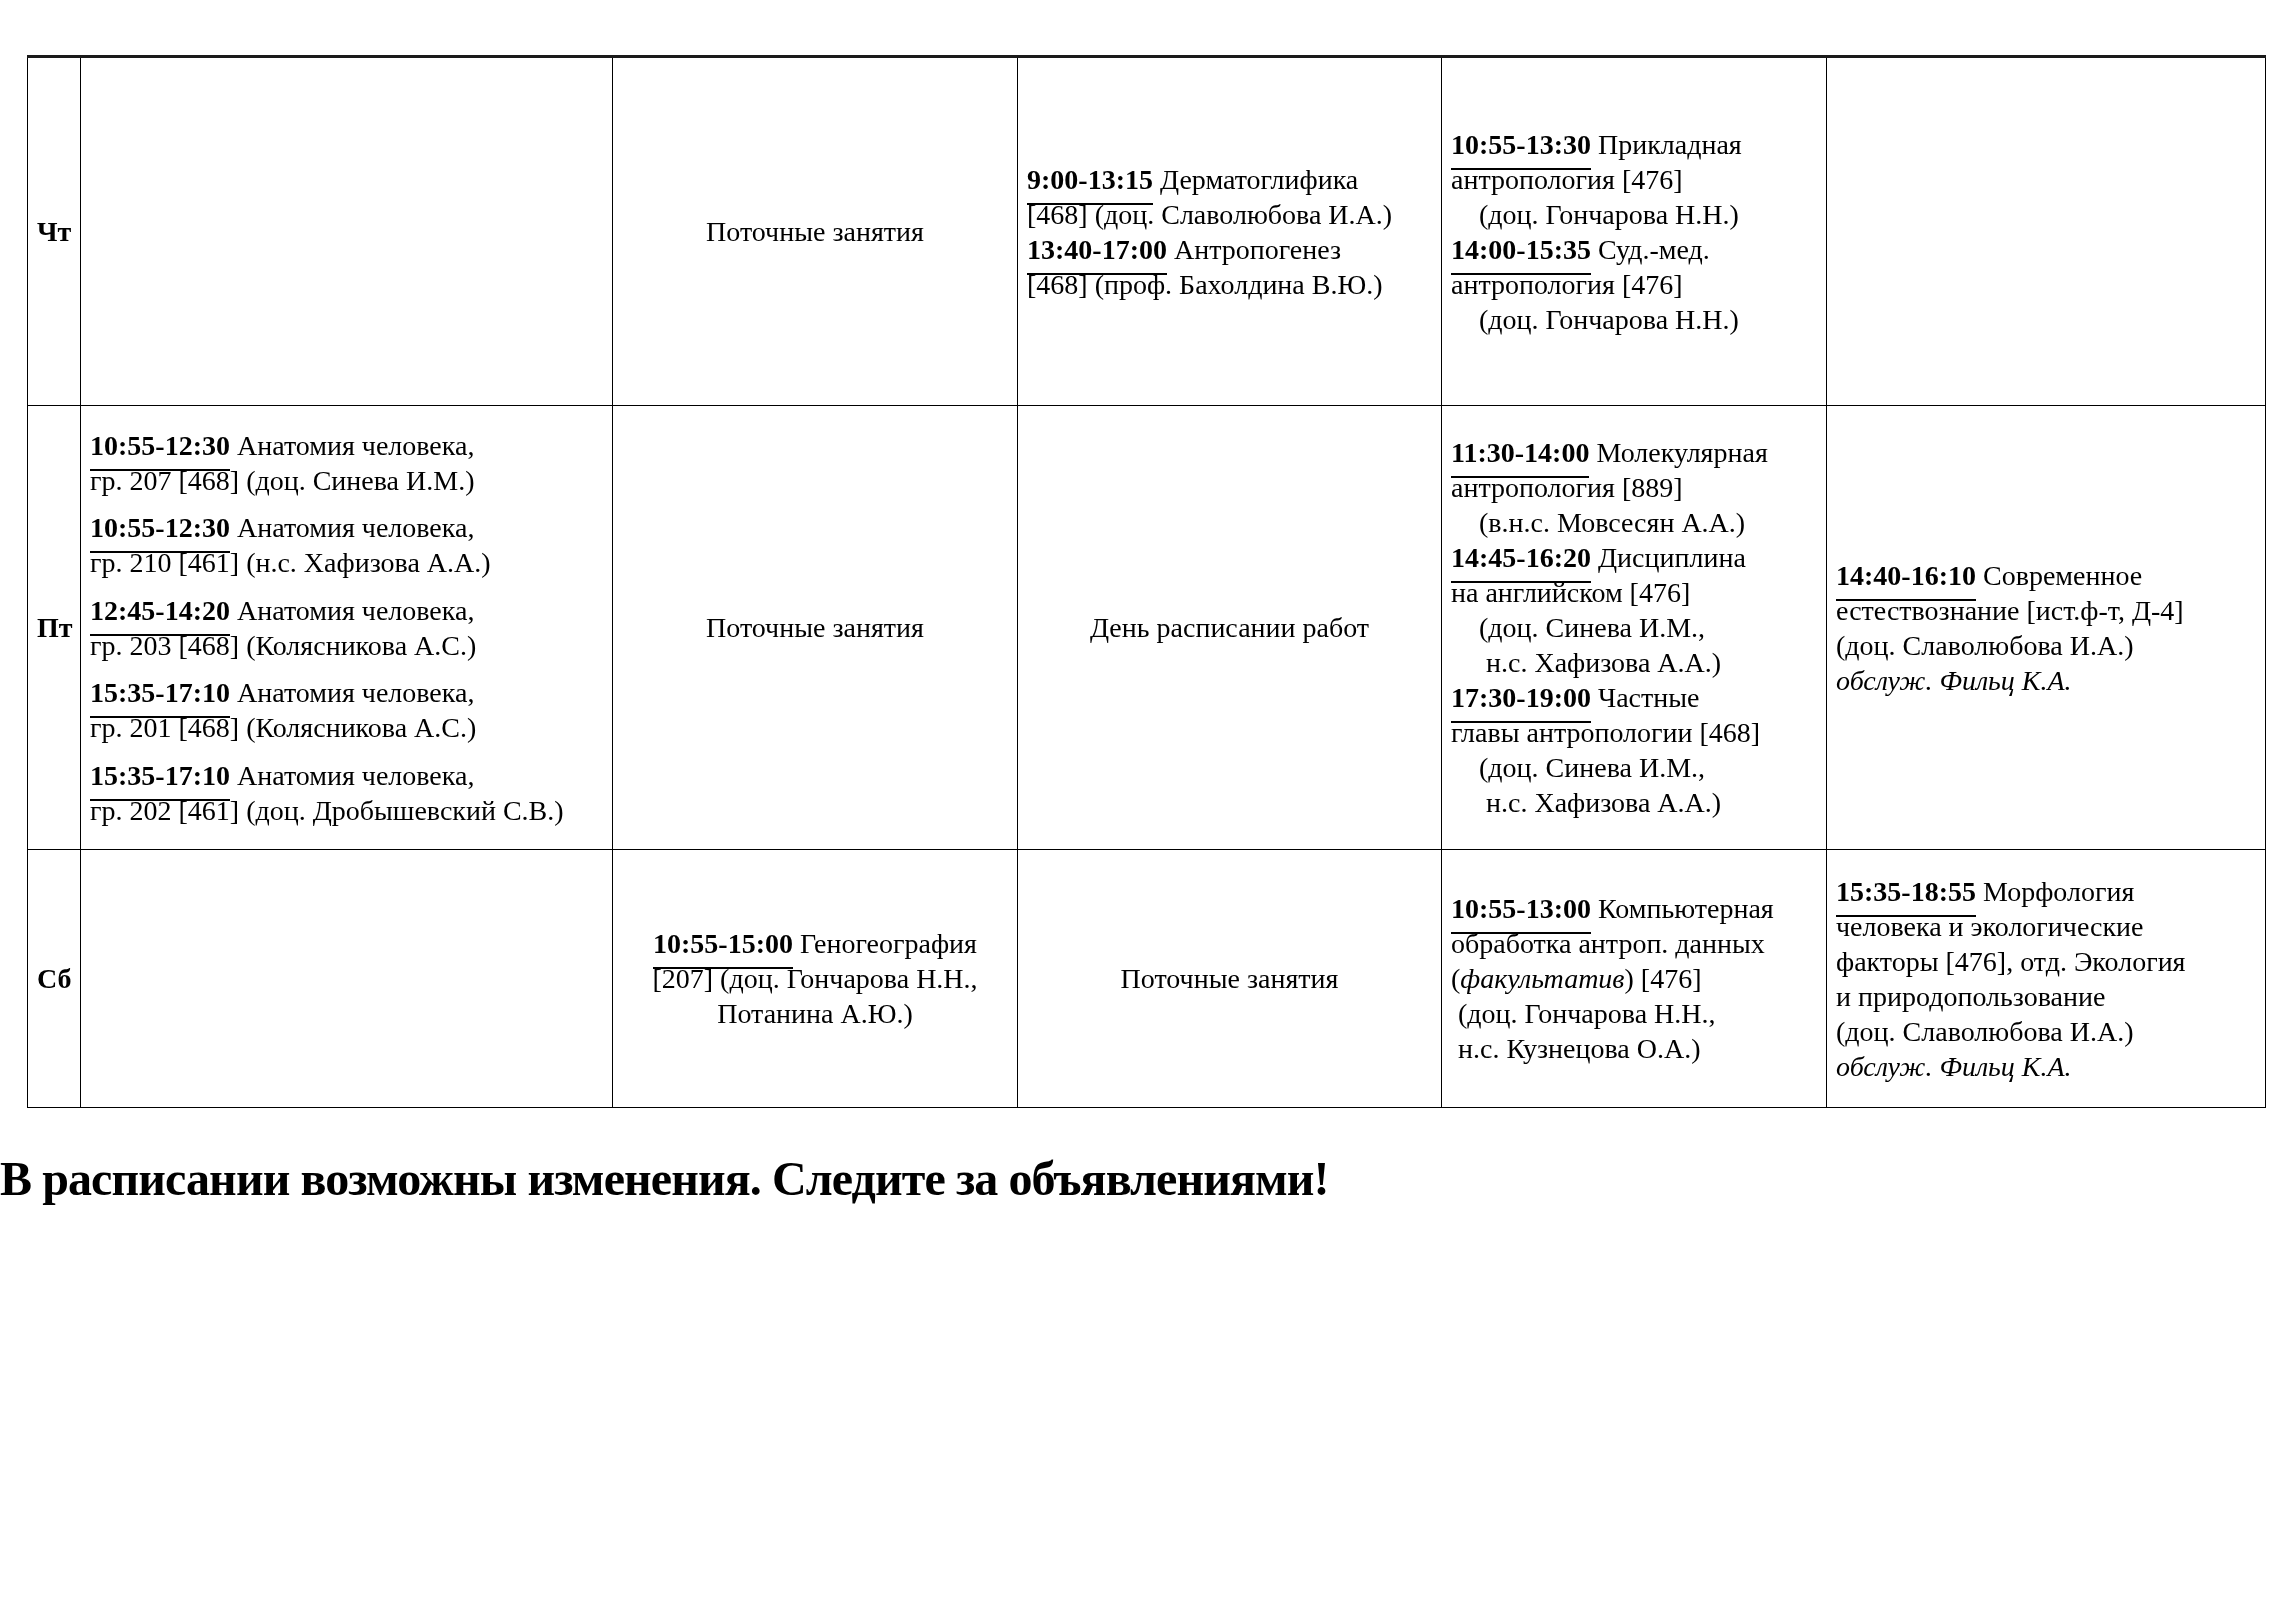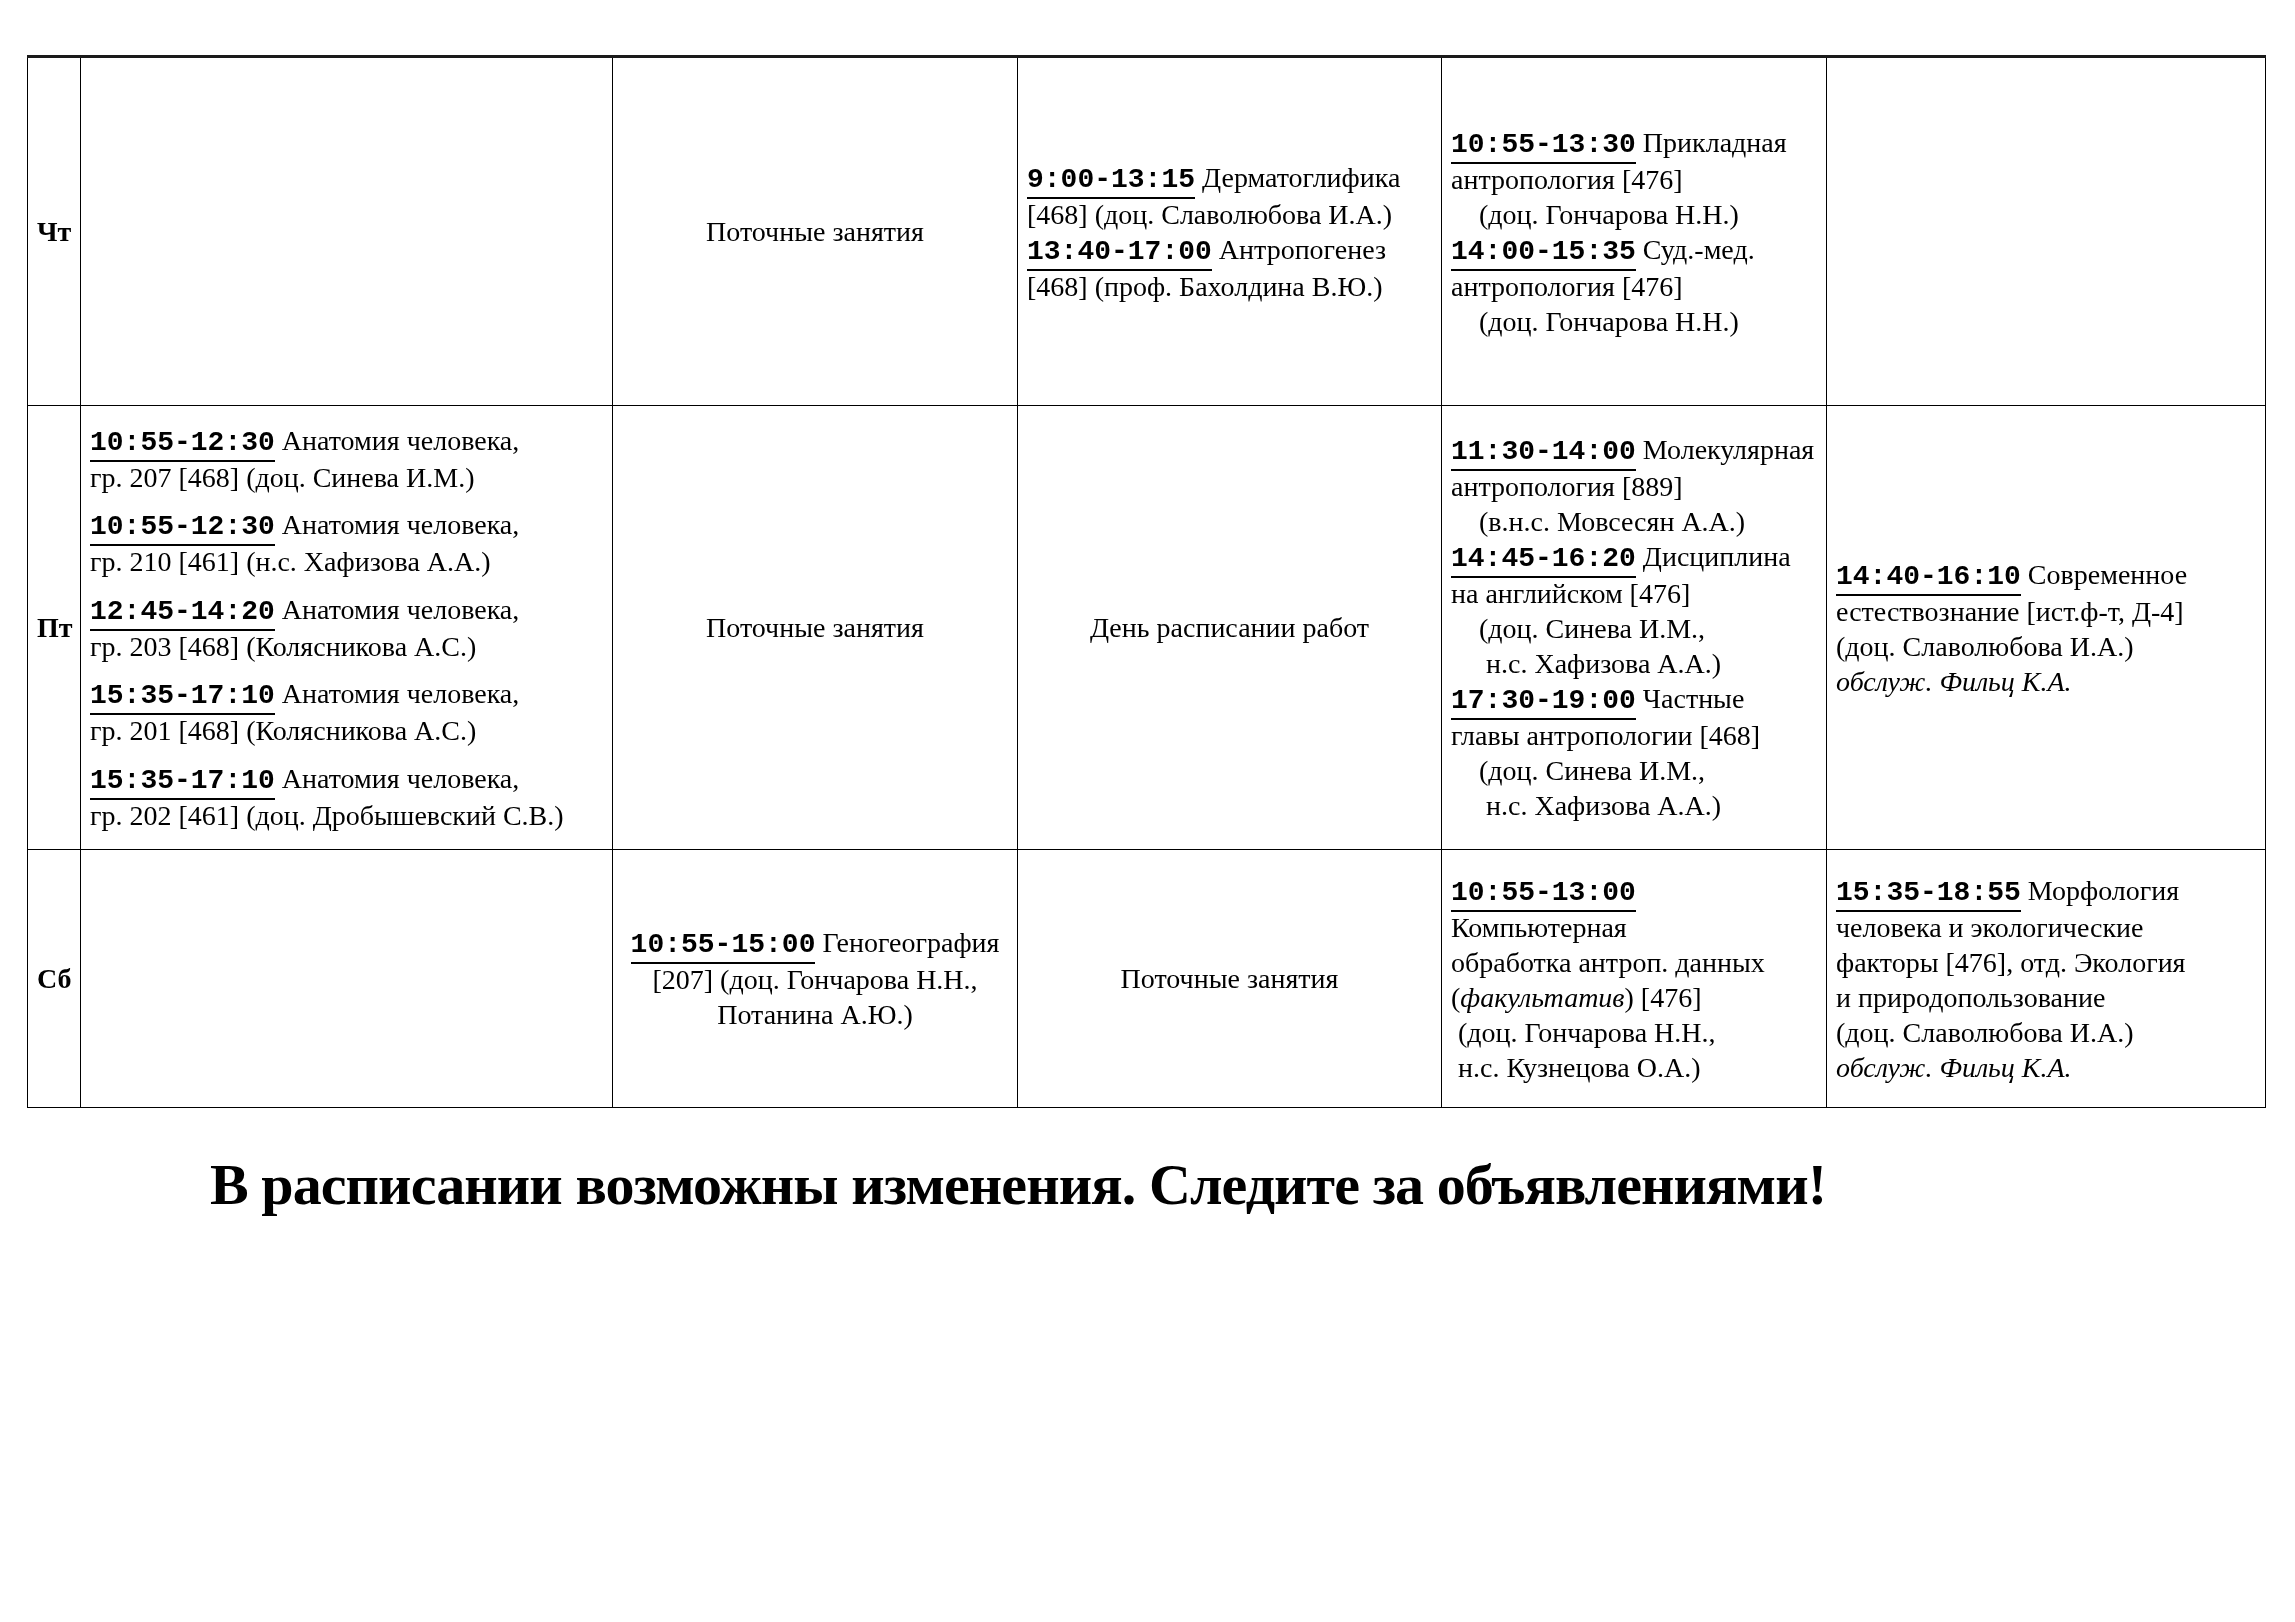--- a/index.html
+++ b/index.html
@@ -34,29 +34,28 @@
   .v-top{vertical-align:top;}
   .pt42{padding-top:37px;}
   .pt8{padding-top:7.1px;}
 
   .para{margin:0;}
   .gap .para + .para{margin-top:12.5px;}
 
   .time{
     font-weight:bold;
     border-bottom:2.7px solid #000;
-    padding-bottom:2px;
-    font-family:Liberation Mono, monospace;
+    padding-bottom:8px;
   }
   .ital{font-style:italic;}
 
   .caption{
     position:absolute;left:0;top:1151px;width:2036px;
-    text-align:center;font-weight:bold;
-    font-size:58px;line-height:1.18;
+    text-align:left;font-weight:bold;
+    font-size:48px;line-height:1.18;
     letter-spacing:-0.9px;
     white-space:nowrap;
   }
 </style>
 </head>
 <body>
 
 <div class="sheet">
 
   <table class="schedule">

